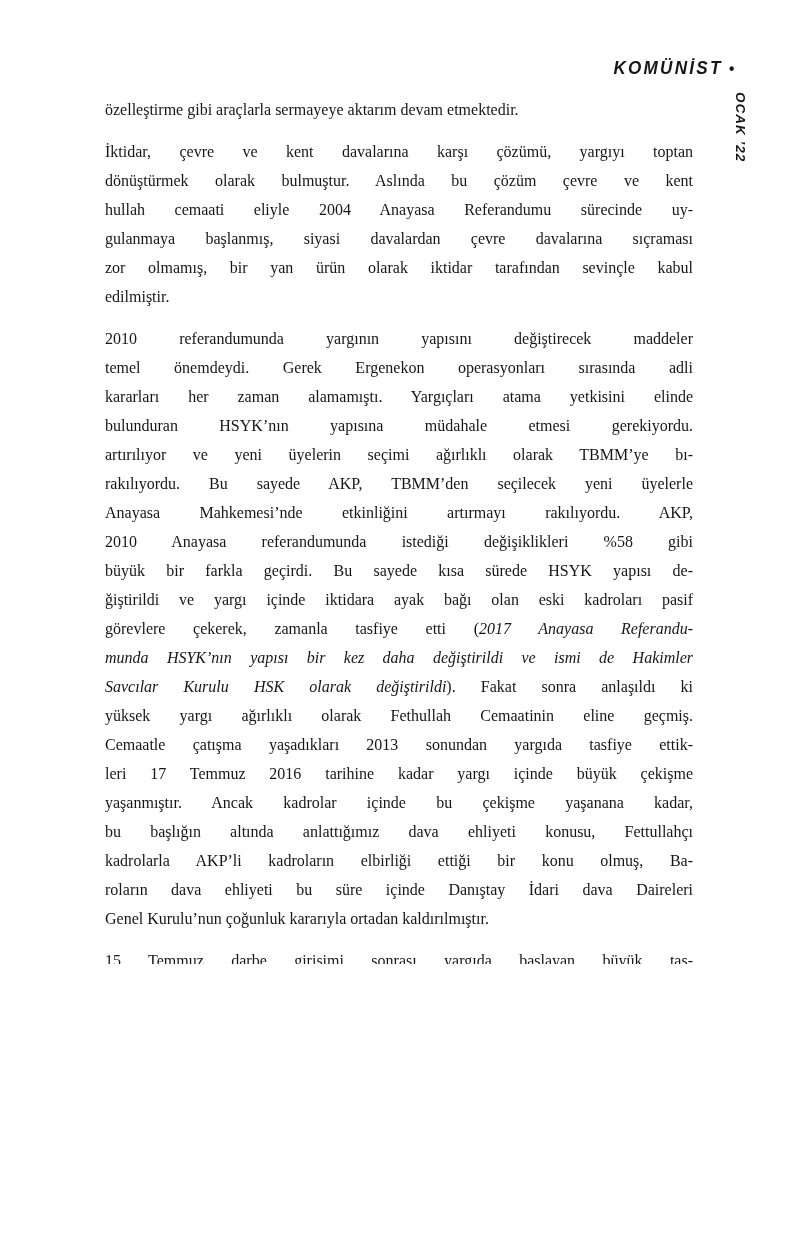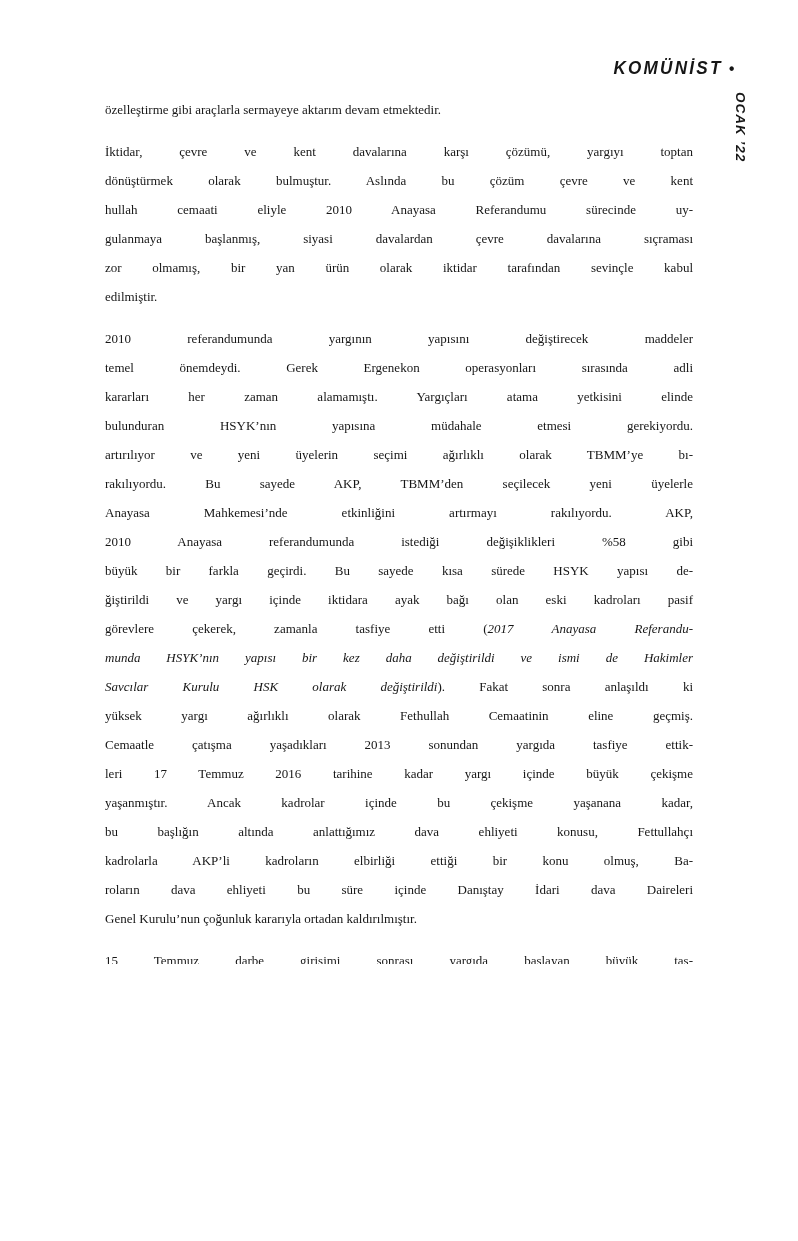--- a/index.html
+++ b/index.html
@@ -42,21 +42,21 @@
     letter-spacing: 1px;
     writing-mode: vertical-rl;
     text-orientation: sideways;
     white-space: nowrap;
   }
   .text-block {
     position: absolute;
     left: 105px;
     top: 95px;
     width: 588px;
-    font-size: 13px;
+    font-size: 16px;
     line-height: 29px;
   }
   .paragraph { margin: 0 0 13px 0; }
   .line {
     text-align: justify;
     text-align-last: justify;
   }
   .line.last-line { text-align-last: left; }
   .italic { font-style: italic; margin-top: 12px; }
   .page-number {
@@ -80,21 +80,21 @@
 
   <div class="issue-date">OCAK ’22</div>
 
   <main class="text-block">
       <div class="paragraph">
         <div class="line last-line"><span>özelleştirme gibi araçlarla sermayeye aktarım devam etmektedir.</span></div>
       </div>
       <div class="paragraph">
         <div class="line"><span>İktidar, çevre ve kent davalarına karşı çözümü, yargıyı toptan</span></div>
         <div class="line"><span>dönüştürmek olarak bulmuştur. Aslında bu çözüm çevre ve kent</span></div>
-        <div class="line"><span>hullah cemaati eliyle 2010 Anayasa Referandumu sürecinde uy-</span></div>
+        <div class="line"><span>hullah cemaati eliyle 2004 Anayasa Referandumu sürecinde uy-</span></div>
         <div class="line"><span>gulanmaya başlanmış, siyasi davalardan çevre davalarına sıçraması</span></div>
         <div class="line"><span>zor olmamış, bir yan ürün olarak iktidar tarafından sevinçle kabul</span></div>
         <div class="line last-line"><span>edilmiştir.</span></div>
       </div>
       <div class="paragraph">
         <div class="line"><span>2010 referandumunda yargının yapısını değiştirecek maddeler</span></div>
         <div class="line"><span>temel önemdeydi. Gerek Ergenekon operasyonları sırasında adli</span></div>
         <div class="line"><span>kararları her zaman alamamıştı. Yargıçları atama yetkisini elinde</span></div>
         <div class="line"><span>bulunduran HSYK’nın yapısına müdahale etmesi gerekiyordu.</span></div>
         <div class="line"><span>artırılıyor ve yeni üyelerin seçimi ağırlıklı olarak TBMM’ye bı-</span></div>

